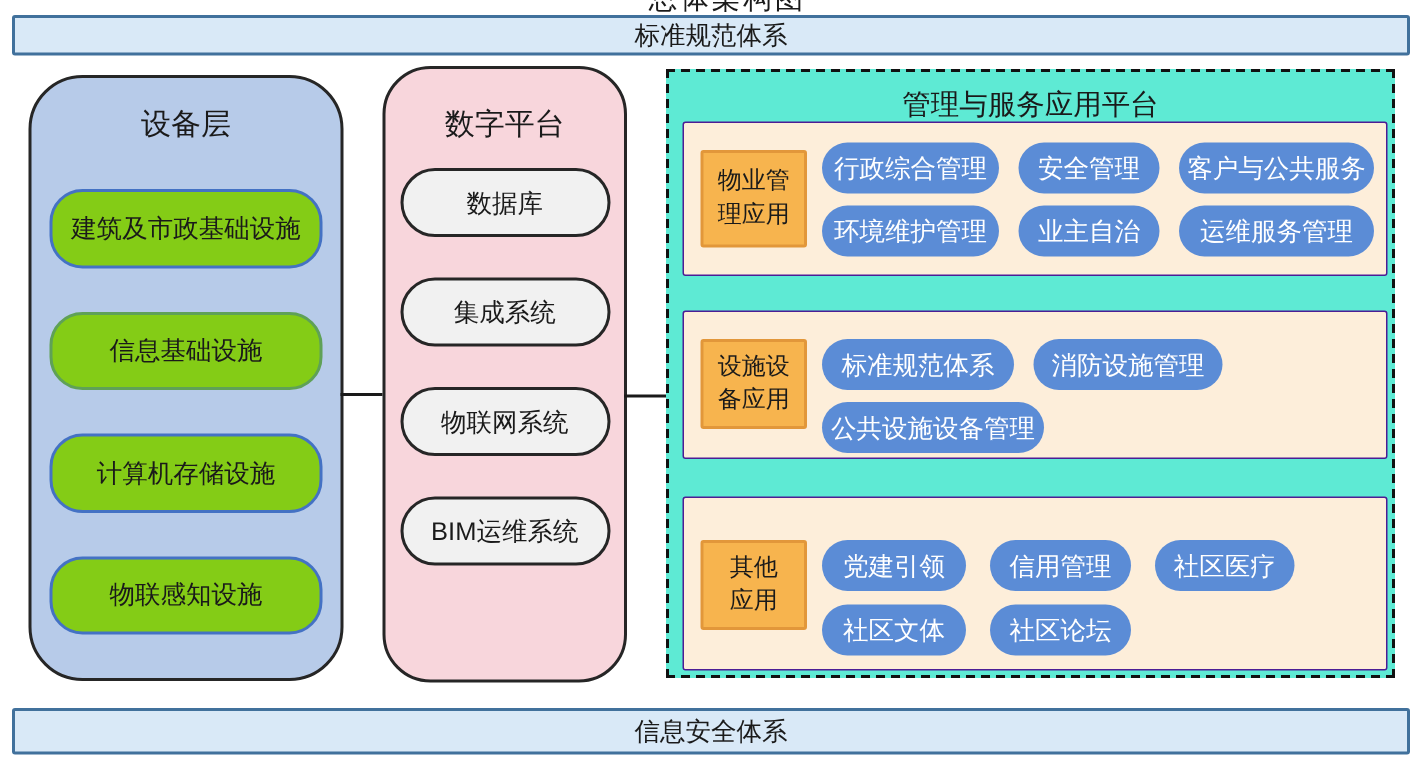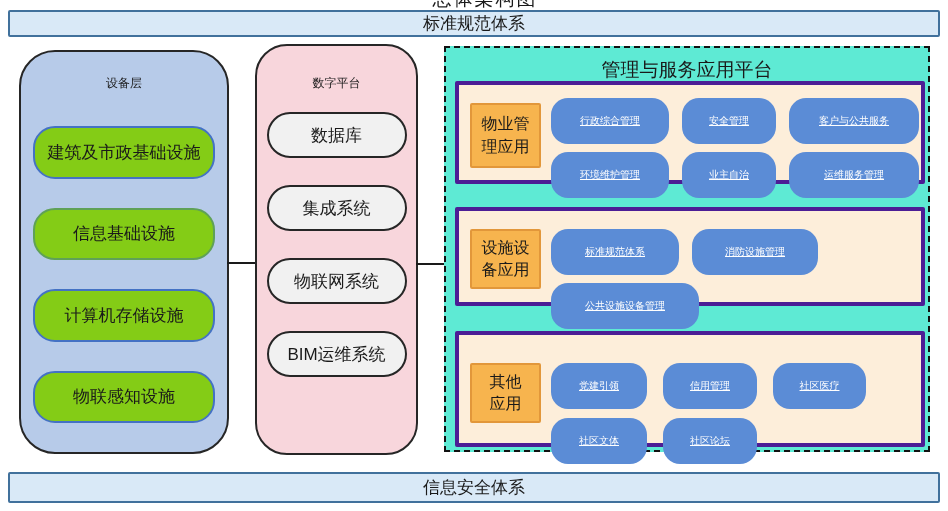--- a/index.html
+++ b/index.html
@@ -13,54 +13,54 @@
   
   .bar{position:absolute;left:8px;width:928px;background:#d9e9f7;border:2px solid #41719c;border-radius:2px;
        display:flex;align-items:center;justify-content:center;font-size:17px;}
   .bar.top{top:10px;height:23px;}
   .bar.bottom{top:472px;height:27px;}
 
   
   .col{position:absolute;box-sizing:border-box;display:flex;flex-direction:column;align-items:center;}
   .col.device{left:19px;top:50px;width:210px;height:404px;background:#b7cbe9;border:2px solid #262626;border-radius:36px;padding-top:18px;}
   .col.digital{left:255px;top:44px;width:163px;height:411px;background:#f8d6dc;border:2px solid #262626;border-radius:32px;padding-top:24px;}
-  .col-title{font-size:12px;height:26px;line-height:26px;margin-bottom:30px;}
+  .col-title{font-size:20px;height:26px;line-height:26px;margin-bottom:30px;}
   .col.digital .col-title{margin-bottom:16px;}
 
   .device-item{width:182px;height:58px;box-sizing:border-box;background:#84cc16;border:2px solid #4472c4;border-radius:22px;
        display:flex;align-items:center;justify-content:center;font-size:17px;margin-bottom:29px;}
   .device-item.green{border-color:#5fa157;}
   .digital-item{width:140px;height:46px;box-sizing:border-box;background:#f1f1f1;border:2px solid #262626;border-radius:24px;
        display:flex;align-items:center;justify-content:center;font-size:17px;margin-bottom:27px;}
 
   
   .connector{position:absolute;height:2px;background:#1a1a1a;}
   .connector.c1{left:227px;top:262px;width:28px;}
   .connector.c2{left:416px;top:263px;width:28px;}
 
   
   .panel{position:absolute;left:444px;top:46px;width:486px;height:406px;box-sizing:border-box;border:2px dashed #111111;background:#5eead4;}
   .panel-title{text-align:center;font-size:19px;margin-top:9px;}
-  .group{position:absolute;left:9px;width:470px;box-sizing:border-box;background:#fdeeda;border:4px solid #4c1d95;border-radius:2px;}
+  .group{position:absolute;left:9px;width:470px;box-sizing:border-box;background:#fdeeda;border:1px solid #4c1d95;border-radius:2px;}
   .group.g1{top:33px;height:103px;}
   .group.g2{top:159px;height:99px;padding-left:32px;}
   .group.g3{top:283px;height:116px;}
   .tag{position:absolute;left:11px;width:71px;box-sizing:border-box;background:#f7b44e;border:2px solid #e2973a;border-radius:2px;
        display:flex;align-items:center;justify-content:center;text-align:left;font-size:16px;line-height:1.4;white-space:pre-line;}
   .g1 .tag{top:18px;height:65px;}
   .g2 .tag{top:18px;height:60px;}
   .g3 .tag{top:28px;height:60px;}
   .pills{position:absolute;left:92px;display:flex;flex-direction:column;gap:8px;}
   .g1 .pills{top:13px;}
   .g2 .pills{top:18px;}
   .g3 .pills{top:28px;gap:9px;}
   .prow{display:flex;gap:13px;}
   .g3 .prow{gap:16px;}
-  .pill{height:46px;box-sizing:border-box;background:#5b8cd6;border-radius:17px;color:#ffffff;
-        display:flex;align-items:center;justify-content:center;font-size:10px;white-space:nowrap;text-decoration:underline;}
+  .pill{height:34px;box-sizing:border-box;background:#5b8cd6;border-radius:17px;color:#ffffff;
+        display:flex;align-items:center;justify-content:center;font-size:17px;white-space:nowrap;}
   .pw1{width:118px;} .pw2{width:94px;text-align:center;} .pw3{width:130px;}
   .pw4{width:128px;} .pw5{width:126px;} .pw6{width:148px;}
   .pw7{width:96px;}  .pw8{width:94px;}  .pw9{width:93px;}
 </style>
 </head>
 <body>
 
 <div class="stage">
 
   <div class="clip-title">

